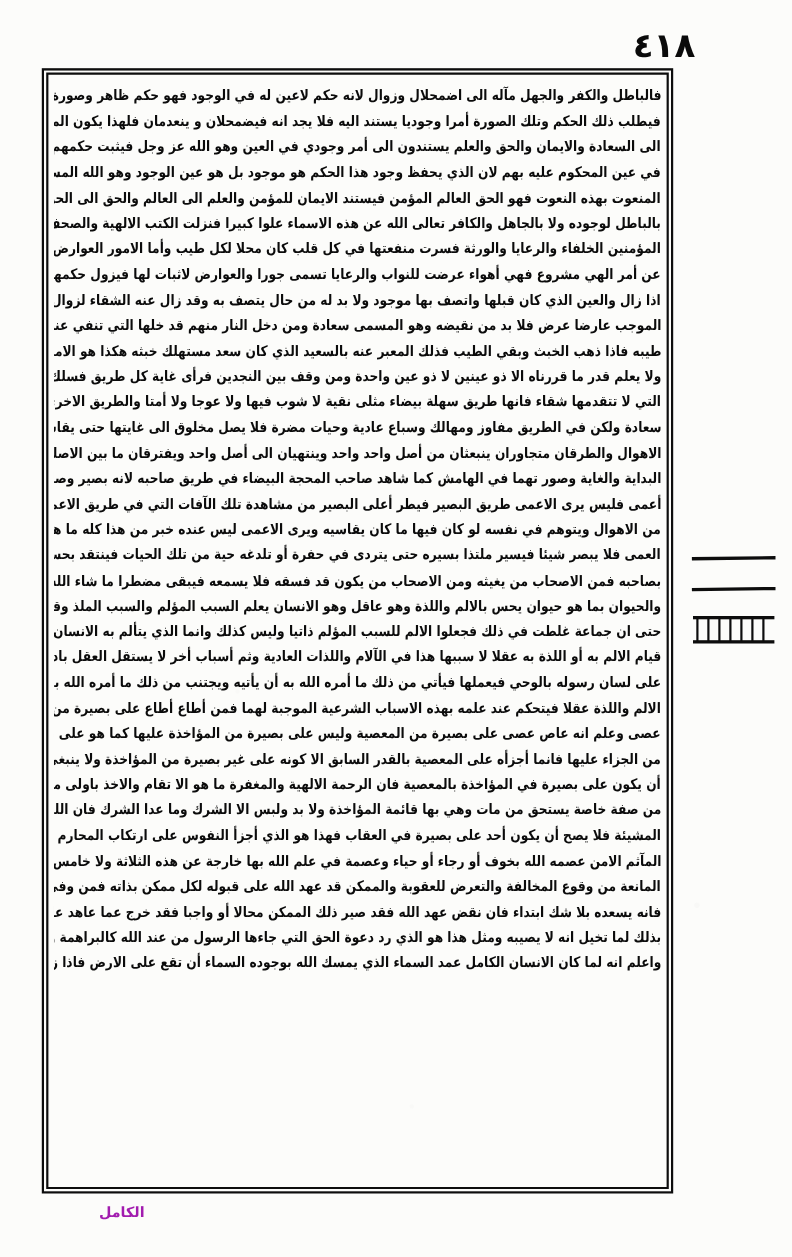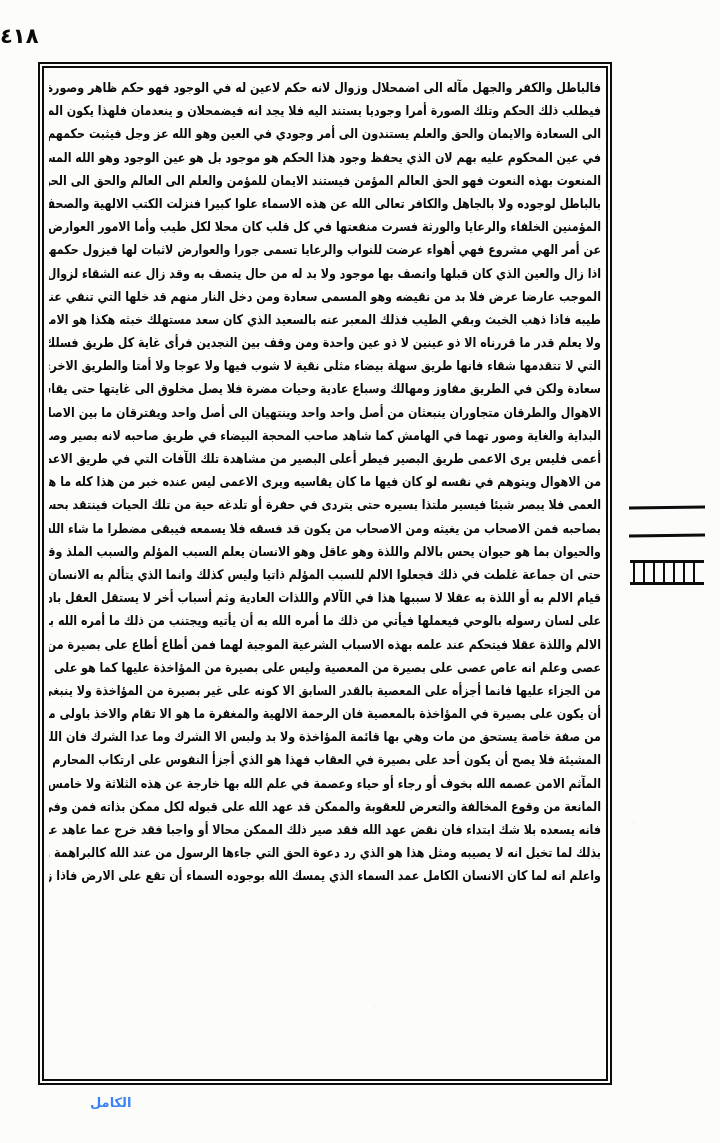--- a/index.html
+++ b/index.html
@@ -36,23 +36,23 @@
       radial-gradient(circle at 52% 88%, rgba(0,0,0,0.012) 0 1.5px, transparent 2.5px);
     pointer-events: none;
   }
 
   
   #folio {
     position: absolute;
     top: 24px;
     left: 0;
     right: 0;
-    text-align: left;
-    font-family: "DejaVu Sans", sans-serif;
-    font-size: 21px;
+    text-align: right;
+    font-family: "DejaVu Sans", sans-serif;
+    font-size: 31px;
     font-weight: 700;
     letter-spacing: 1px;
     color: #0a0a0a;
     padding-right: 88px;
   }
 
   
   #text-frame {
     position: absolute;
     top: 62px;
@@ -137,21 +137,21 @@
   }
 
   
   #catchword {
     position: absolute;
     left: 90px;
     top: 1095px;
     font-family: "DejaVu Sans", sans-serif;
     font-size: 13px;
     font-weight: 700;
-    color: #3b82f6;
+    color: #a21caf;
     direction: rtl;
   }
 </style>
 </head>
 <body>
 
 <div id="page-scan">
 
   <div id="folio">٤١٨</div>
 

